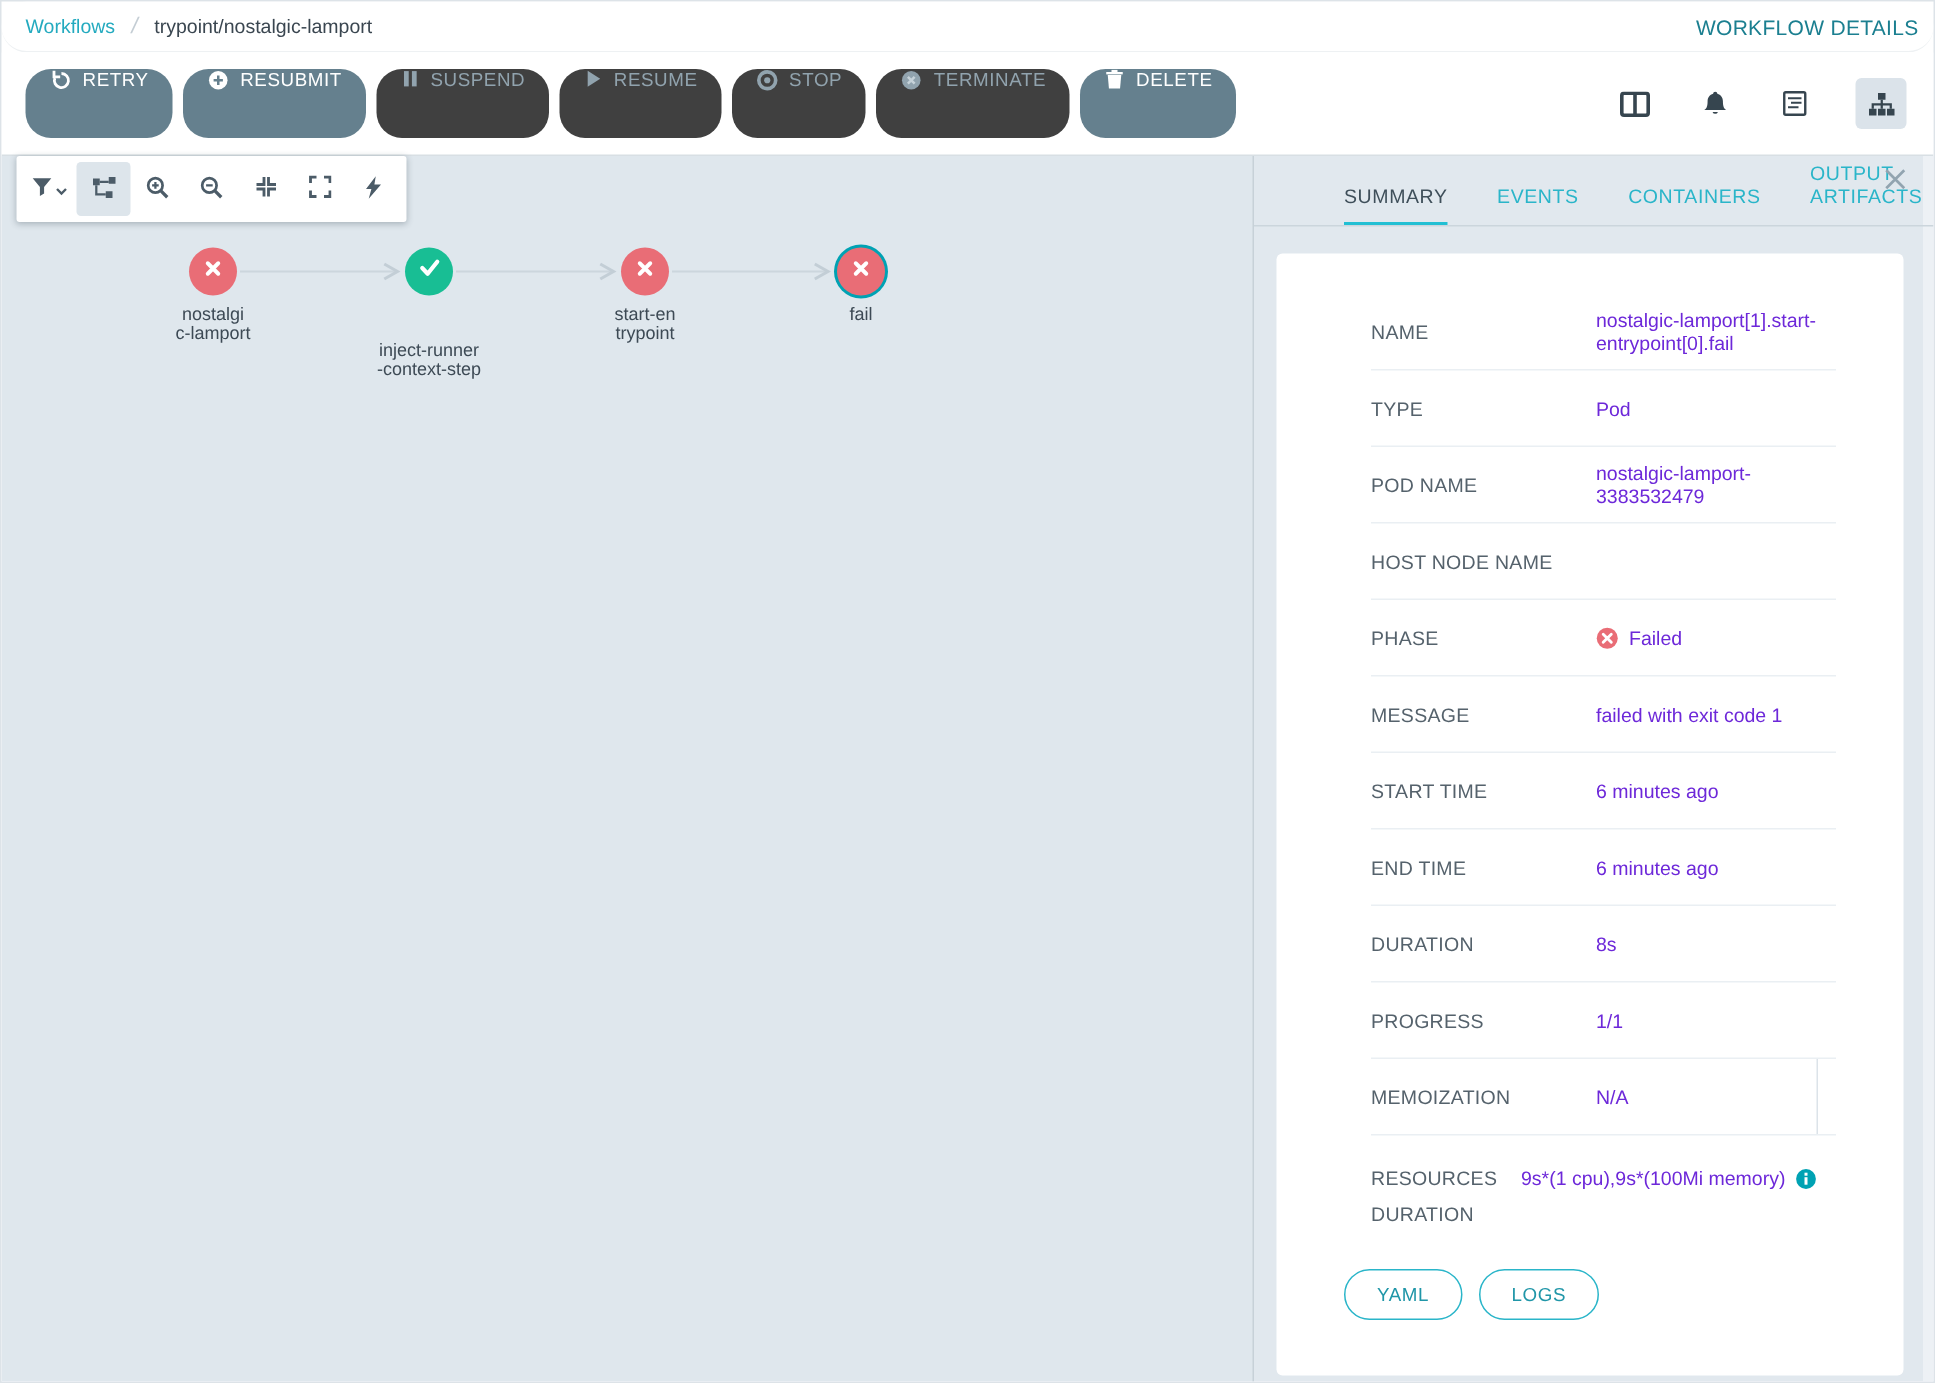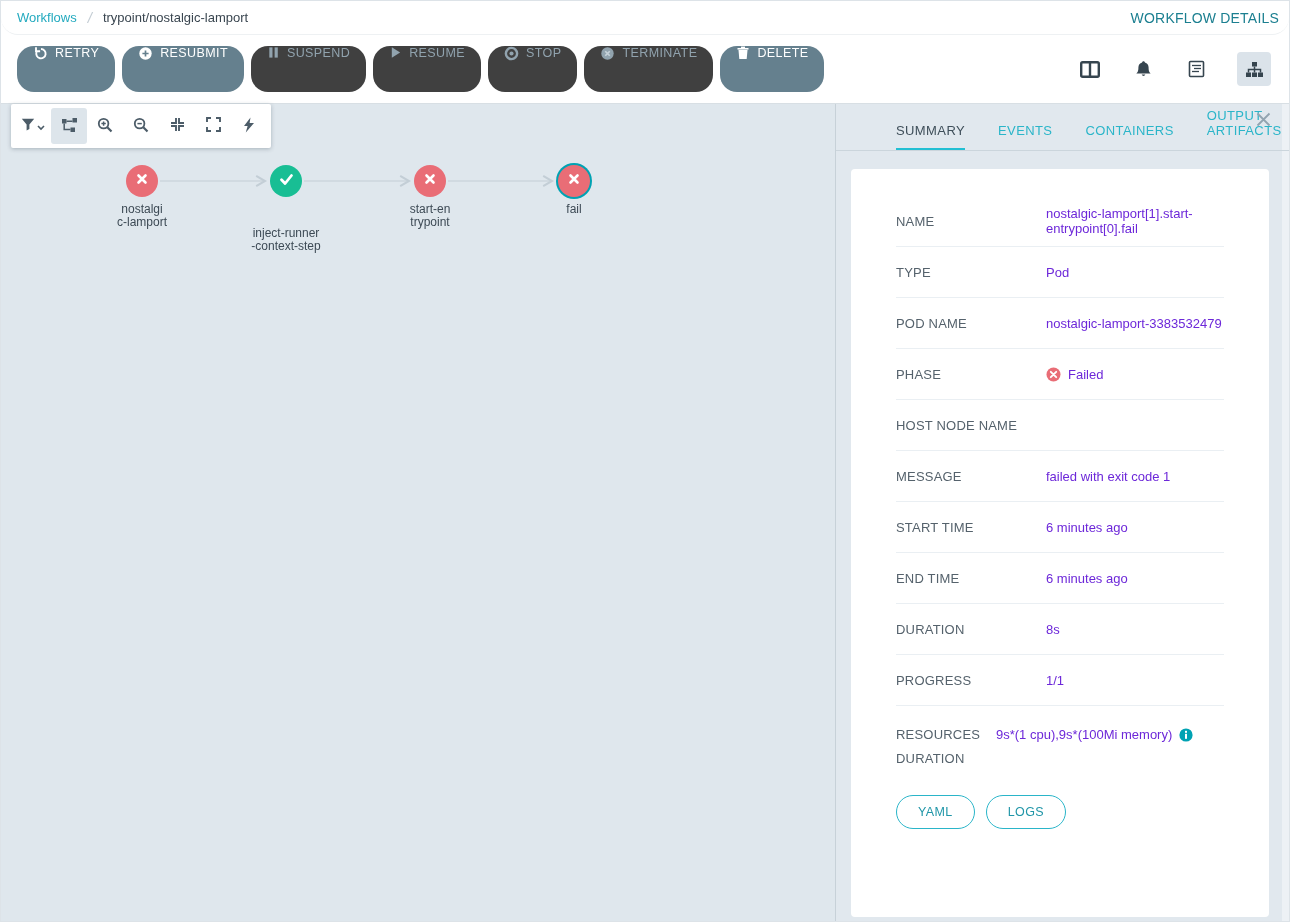--- a/index.html
+++ b/index.html
@@ -59,21 +59,21 @@
   .scrolltrack { position:absolute; right:0; top:0; bottom:0; width:7px; background:#edf1f5; }
   .tabs { height:47px; display:flex; align-items:flex-end; gap:33px; padding-left:60px;
           border-bottom:1px solid #cbd5dc; position:relative; flex:none; }
   .tab { font-size:13px; letter-spacing:.4px; color:#2ab5c9; padding-bottom:12px; cursor:pointer; }
   .tab.active { color:#3f4f5a; padding-bottom:10px; border-bottom:2px solid #22bfd3; }
   .close-btn { position:absolute; right:17px; top:7px; color:#92a4b0; cursor:pointer; }
 
   .card { background:#fff; border-radius:4px; margin:18px 20px 4px 15px; flex:1;
           padding:27px 45px 18px 45px; overflow:hidden; }
   .row { display:flex; align-items:center; min-height:51px; border-bottom:1px solid #eaeff3;
-         font-size:13px; }
+         font-size:13px;margin-left:18px; }
   .row .k { width:150px; flex:none; color:#55626c; letter-spacing:.2px; }
   .row .v { color:#6d28d9; display:flex; align-items:center; gap:7px; }
   .row.memo .v { width:148px; align-self:stretch; border-right:1px solid #dce3e9; }
   .row.resources { border-bottom:none; align-items:flex-start; padding:17px 0 14px; min-height:0; }
   .row.resources .k { max-width:100px; line-height:24px; }
   .phase-ico, .info-ico { display:inline-flex; flex:none; }
   .pillbtns { display:flex; gap:11px; margin-top:10px; }
   .pill { height:34px; border:1px solid #2ab5c9; background:#fff; color:#2096a8; border-radius:17px;
           padding:0 21px; font-family:inherit; font-size:12.5px; letter-spacing:.4px;
           display:inline-flex; align-items:center; cursor:pointer; }
@@ -296,54 +296,58 @@
       </div>
       <div class="row">
         <span class="k">TYPE</span>
         <span class="v">Pod</span>
       </div>
       <div class="row">
         <span class="k">POD NAME</span>
         <span class="v">nostalgic-lamport-3383532479</span>
       </div>
       <div class="row">
+        <span class="k">HOST NODE NAME</span>
+        <span class="v"></span>
+      </div>
+      <div class="row">
         <span class="k">PHASE</span>
         <span class="v">
           <span class="phase-ico">
               <svg width="15" height="15" viewBox="0 0 15 15">
                 <circle cx="7.5" cy="7.5" r="7" fill="#e96d76"></circle>
                 <path d="M4.8 4.8l5.4 5.4M10.2 4.8l-5.4 5.4" stroke="#fff" stroke-width="1.9" stroke-linecap="round"></path>
               </svg>
             </span>
           <span>Failed</span>
         </span>
       </div>
       <div class="row">
-        <span class="k">HOST NODE NAME</span>
-        <span class="v"></span>
-      </div>
-      <div class="row">
         <span class="k">MESSAGE</span>
         <span class="v">failed with exit code 1</span>
       </div>
       <div class="row">
         <span class="k">START TIME</span>
         <span class="v">6 minutes ago</span>
       </div>
       <div class="row">
         <span class="k">END TIME</span>
         <span class="v">6 minutes ago</span>
       </div>
       <div class="row">
         <span class="k">DURATION</span>
         <span class="v">8s</span>
       </div>
       <div class="row">
         <span class="k">PROGRESS</span>
         <span class="v">1/1</span>
+      </div>
+      <div class="row memo">
+        <span class="k">MEMOIZATION</span>
+        <span class="v">N/A</span>
       </div>
       <div class="row resources">
         <span class="k">RESOURCES DURATION</span>
         <span class="v" style="line-height:24px;">
           <span>9s*(1 cpu),9s*(100Mi memory)</span>
           <span class="info-ico">
               <svg width="14" height="14" viewBox="0 0 14 14">
                 <circle cx="7" cy="7" r="6.6" fill="#00a2b3"></circle>
                 <rect x="6" y="5.8" width="2" height="5" fill="#fff"></rect>
                 <rect x="6" y="2.8" width="2" height="2" fill="#fff"></rect>

